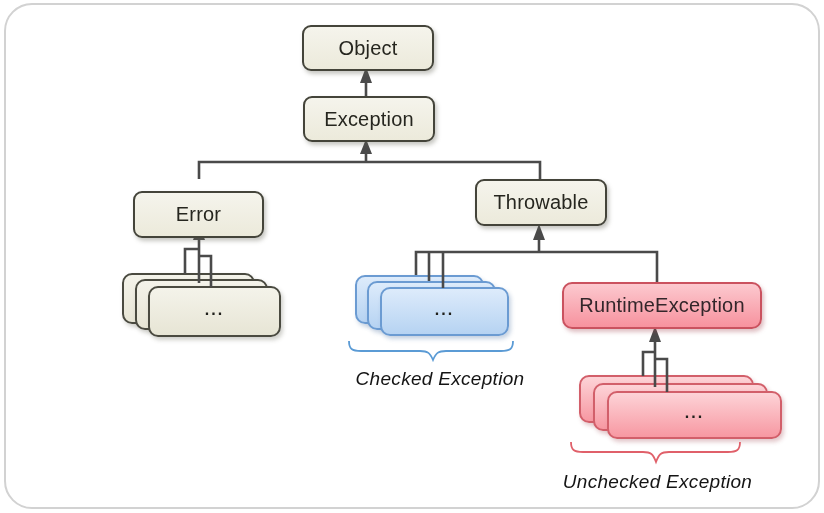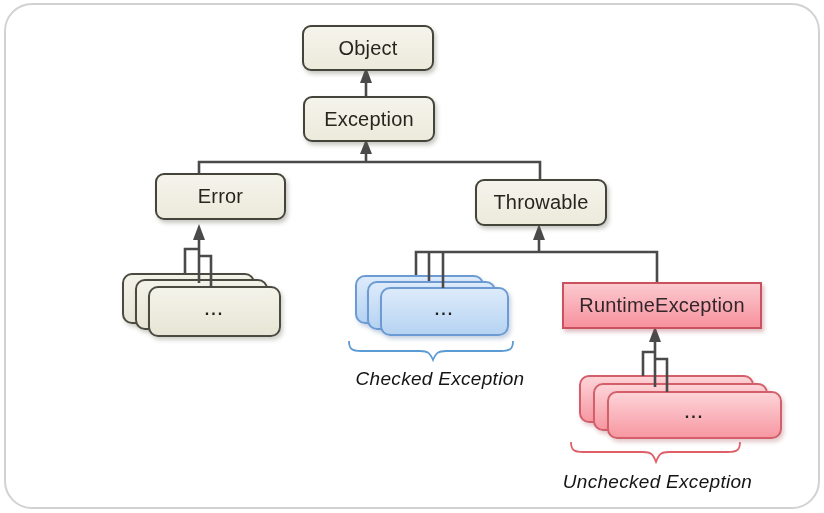--- a/index.html
+++ b/index.html
@@ -8,21 +8,21 @@
   .card{position:absolute;left:4px;top:3px;right:4px;bottom:4px;background:#ffffff;
         border:2px solid #d2d2d2;border-radius:28px;}
   .layer{position:absolute;left:0;top:0;width:824px;height:513px;}
   svg.layer{pointer-events:none;}
 
   .node{position:absolute;display:flex;align-items:center;justify-content:center;
         border-radius:9px;font-size:20px;color:#26261f;letter-spacing:.2px;}
   .node--neutral{border:2px solid #44443a;
         background:linear-gradient(180deg,#f5f4ec 0%,#eceadb 100%);
         box-shadow:2px 3px 4px rgba(95,95,80,.35);}
-  .node--pink{border:2px solid #ca525f;border-radius:0;color:#33262a;
+  .node--pink{border:2px solid #ca525f;border-radius:10px;color:#33262a;
         background:linear-gradient(180deg,#fcc9cf 0%,#f7929e 100%);
         box-shadow:2px 3px 4px rgba(160,70,80,.35);}
 
   .stack-box{position:absolute;border-radius:10px;}
   .stack-box--neutral{border:2px solid #4a4a40;
         background:linear-gradient(180deg,#f4f3ea 0%,#e7e5d5 100%);
         box-shadow:2px 3px 4px rgba(95,95,80,.30);}
   .stack-box--blue{border:2px solid #6b9bd2;
         background:linear-gradient(180deg,#ddebfb 0%,#b6d3f2 100%);
         box-shadow:2px 3px 4px rgba(70,110,160,.30);}
@@ -99,21 +99,21 @@
              C659,454 661,452 669,452 L728,452 C737,452 740,450 740,442" stroke="#e0606a" stroke-width="1.8" fill="none"></path>
   </svg>
 
   <div class="layer">
     <div class="node node--neutral" style="left:302px;top:25px;width:128px;height:42px;">
       <span>Object</span>
     </div>
     <div class="node node--neutral" style="left:303px;top:96px;width:128px;height:42px;">
       <span>Exception</span>
     </div>
-    <div class="node node--neutral" style="left:133px;top:173px;width:127px;height:43px;margin-left:22px;">
+    <div class="node node--neutral" style="left:133px;top:191px;width:127px;height:43px;">
       <span>Error</span>
     </div>
     <div class="node node--neutral" style="left:475px;top:179px;width:128px;height:43px;">
       <span>Throwable</span>
     </div>
     <div class="node node--pink" style="left:562px;top:282px;width:196px;height:43px;">
       <span>RuntimeException</span>
     </div>
 
     <div class="caption" style="left:345px;top:368px;width:190px;">Checked Exception</div>

